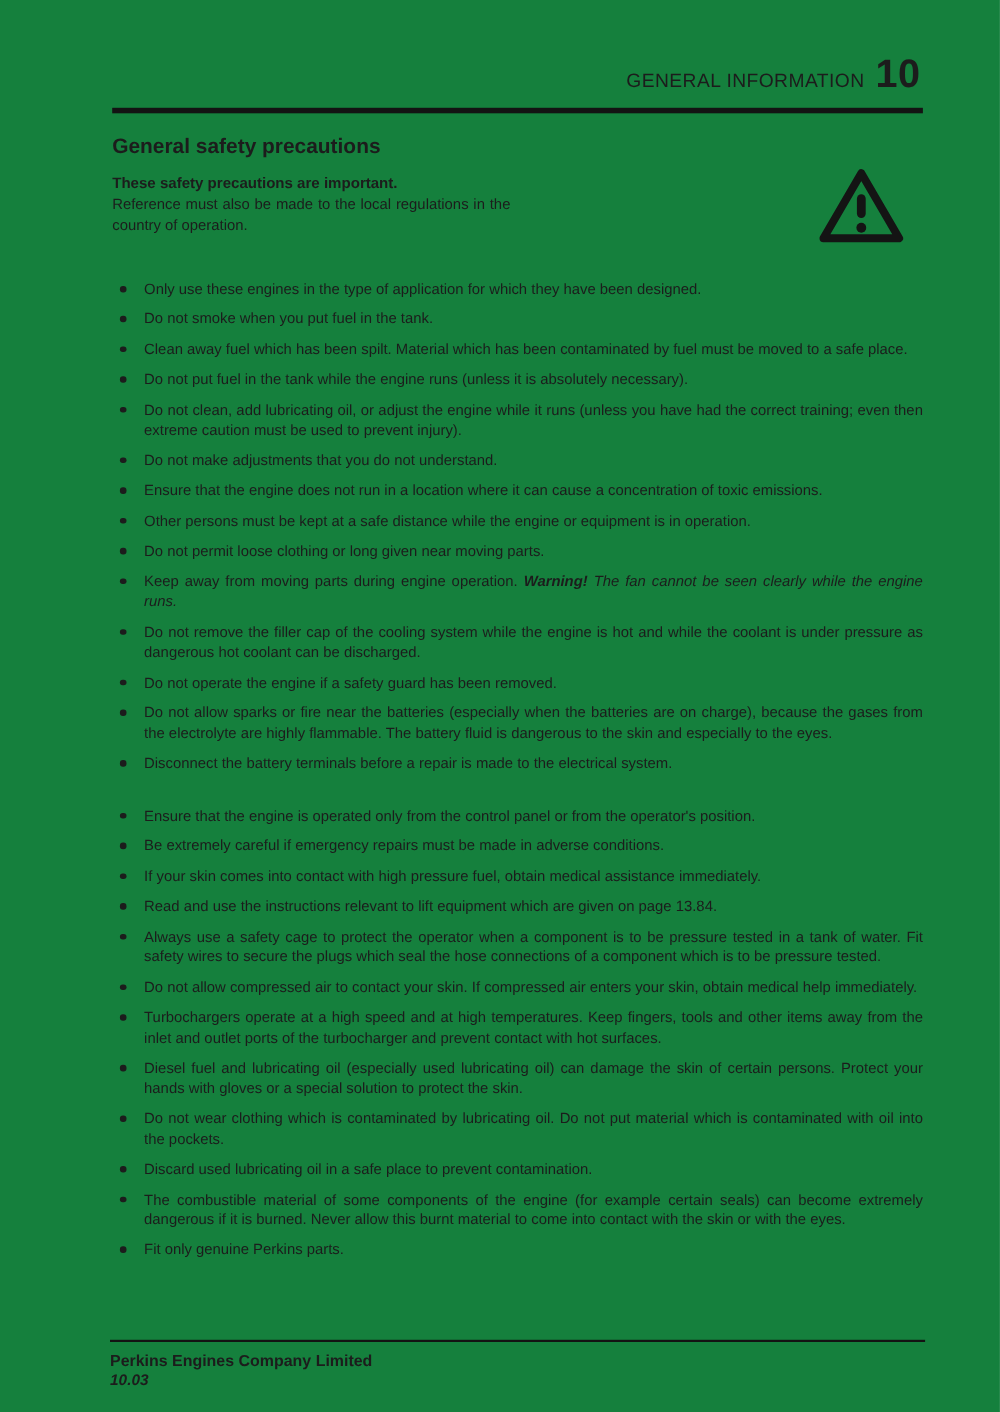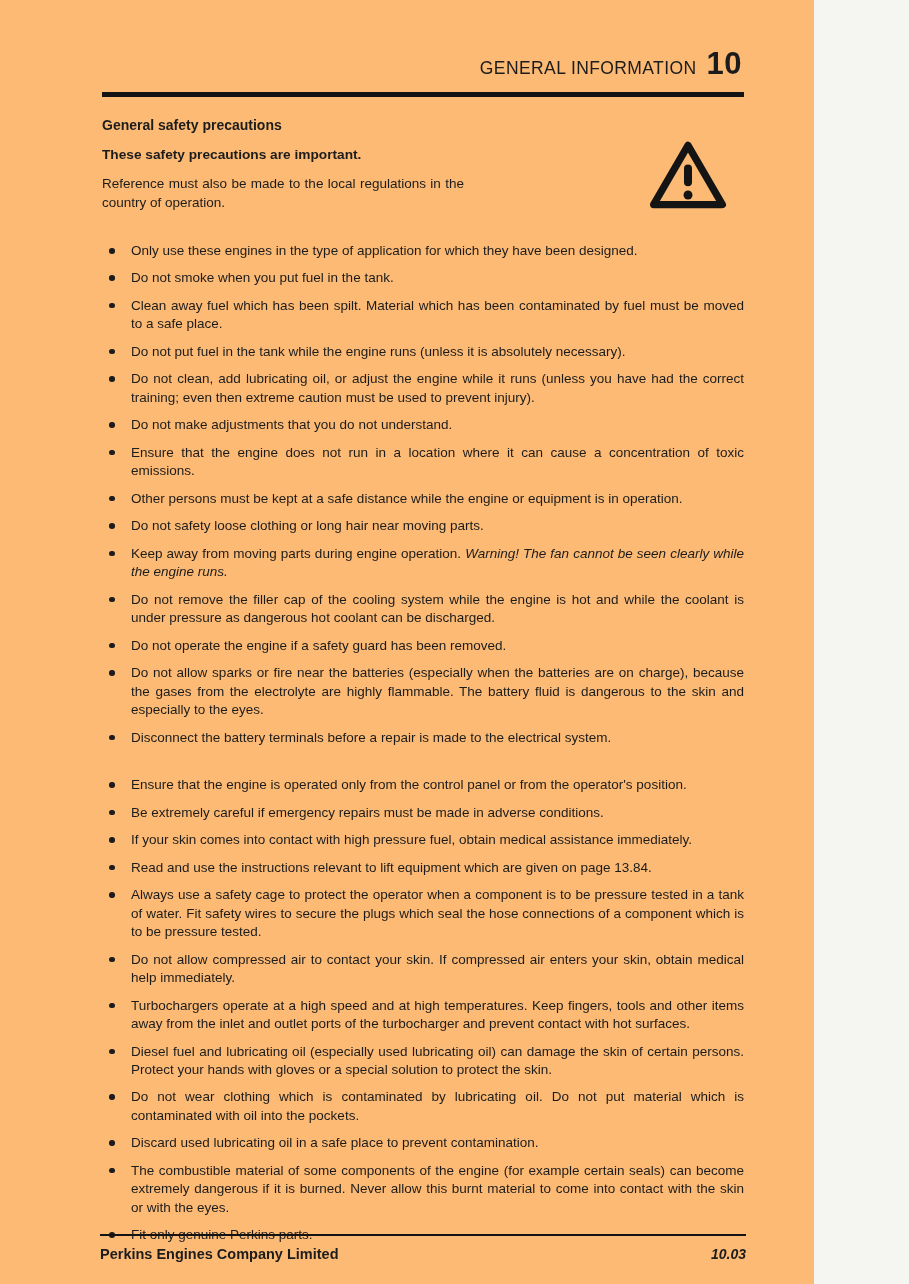--- a/index.html
+++ b/index.html
@@ -5,52 +5,52 @@
   * { margin:0; padding:0; box-sizing:border-box; }
   html,body { width:909px; height:1284px; }
   body {
     background:#f5f5f1;
     font-family:"Liberation Sans","DejaVu Sans",sans-serif;
     color:#1c1c1c;
     -webkit-font-smoothing:antialiased;
   }
   .page {
     position:relative;
-    width:814px; height:1284px;
+    width:909px; height:1284px;
     padding:46px 70px 12px 102px;
-    background:#fdba74;
+    background:#15803d;
   }
   .header {
     display:flex; justify-content:flex-end; align-items:baseline;
     gap:10px; margin-bottom:10px; padding-right:2px;
   }
   .header-title { font-size:17.5px; letter-spacing:0.4px; }
-  .header-number { font-size:31px; font-weight:bold; letter-spacing:0.5px; }
+  .header-number { font-size:36px; font-weight:bold; letter-spacing:0.5px; }
   .rule { height:5px; background:#131313; }
-  .page-title { font-size:14px; font-weight:bold; margin-top:20px; }
+  .page-title { font-size:19px; font-weight:bold; margin-top:20px; }
   .intro-row { position:relative; margin-top:13px; min-height:84px; }
   .intro { width:362px; font-size:13.5px; line-height:1.38; text-align:justify; }
-  .intro-bold { font-weight:bold; font-size:13.7px; margin-bottom:10px; }
+  .intro-bold { font-weight:bold; font-size:13.7px; margin-bottom:0; }
   .warning-box { position:absolute; right:16px; top:-8px; width:80px; height:74px; }
   .columns { display:flex; gap:20px; margin-top:12px;flex-direction:column; }
   .col { flex:1; min-width:0; }
   ul.bullets { list-style:none; }
   ul.bullets li {
     position:relative; padding-left:29px; margin-bottom:9px;
     font-size:13.5px; line-height:1.37; text-align:justify;
   }
   ul.bullets li::before {
     content:""; position:absolute; left:7px; top:6px;
     width:5.5px; height:5.5px; border-radius:50%; background:#1c1c1c;
   }
-  .bold-italic { font-weight:normal; font-style:italic; }
+  .bold-italic { font-weight:bold; font-style:italic; }
   .italic { font-style:italic; }
   .footer { position:absolute; left:100px; right:68px; bottom:22px; }
   .footer-rule { height:2.5px; background:#131313; margin-bottom:10px; }
-  .footer-row { display:flex; justify-content:space-between; align-items:flex-start; }
+  .footer-row { display:flex; justify-content:space-between; align-items:flex-start;flex-direction:column; }
   .footer-company { font-weight:bold; font-size:14.5px; }
   .footer-page { font-weight:bold; font-size:14px;font-style:italic; }
 </style>
 </head>
 <body>
 
 <div class="page">
 
   <div class="header">
     <span class="header-title">GENERAL INFORMATION</span>
@@ -79,21 +79,21 @@
     <div class="col">
       <ul class="bullets" id="left-list">
           <li>Only use these engines in the type of application for which they have been designed.</li>
           <li>Do not smoke when you put fuel in the tank.</li>
           <li>Clean away fuel which has been spilt. Material which has been contaminated by fuel must be moved to a safe place.</li>
           <li>Do not put fuel in the tank while the engine runs (unless it is absolutely necessary).</li>
           <li>Do not clean, add lubricating oil, or adjust the engine while it runs (unless you have had the correct training; even then extreme caution must be used to prevent injury).</li>
           <li>Do not make adjustments that you do not understand.</li>
           <li>Ensure that the engine does not run in a location where it can cause a concentration of toxic emissions.</li>
           <li>Other persons must be kept at a safe distance while the engine or equipment is in operation.</li>
-          <li>Do not safety loose clothing or long hair near moving parts.</li>
+          <li>Do not permit loose clothing or long given near moving parts.</li>
           <li><span>Keep away from moving parts during engine operation. </span><span class="bold-italic">Warning! </span><span class="italic">The fan cannot be seen clearly while the engine runs.</span></li>
           <li>Do not remove the filler cap of the cooling system while the engine is hot and while the coolant is under pressure as dangerous hot coolant can be discharged.</li>
           <li>Do not operate the engine if a safety guard has been removed.</li>
           <li>Do not allow sparks or fire near the batteries (especially when the batteries are on charge), because the gases from the electrolyte are highly flammable. The battery fluid is dangerous to the skin and especially to the eyes.</li>
           <li>Disconnect the battery terminals before a repair is made to the electrical system.</li>
         </ul>
     </div>
     <div class="col">
       <ul class="bullets" id="right-list">
           <li>Ensure that the engine is operated only from the control panel or from the operator's position.</li>

